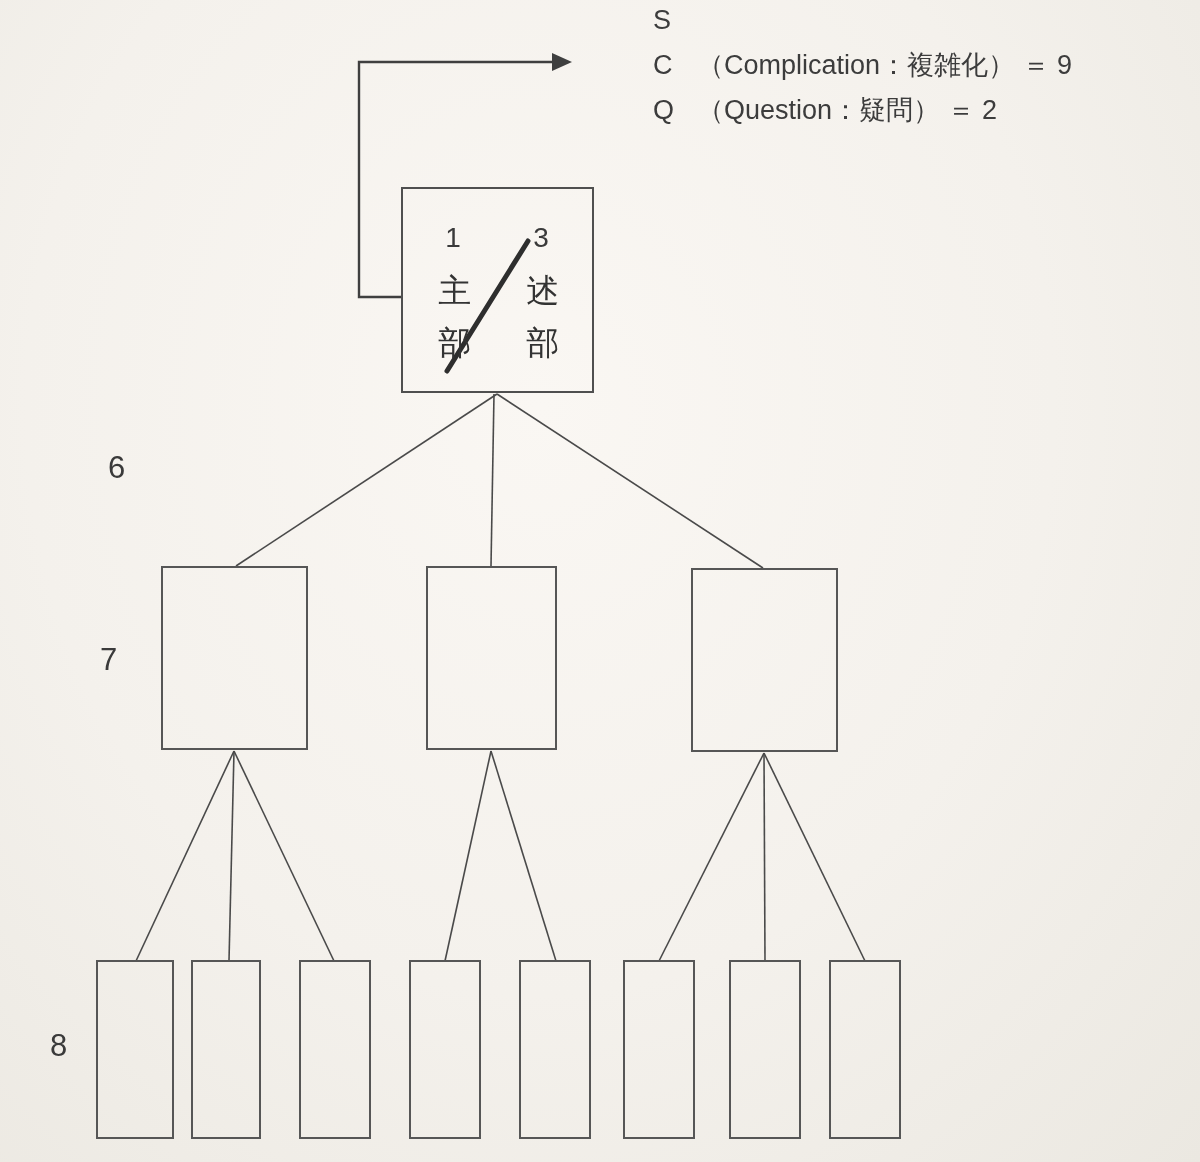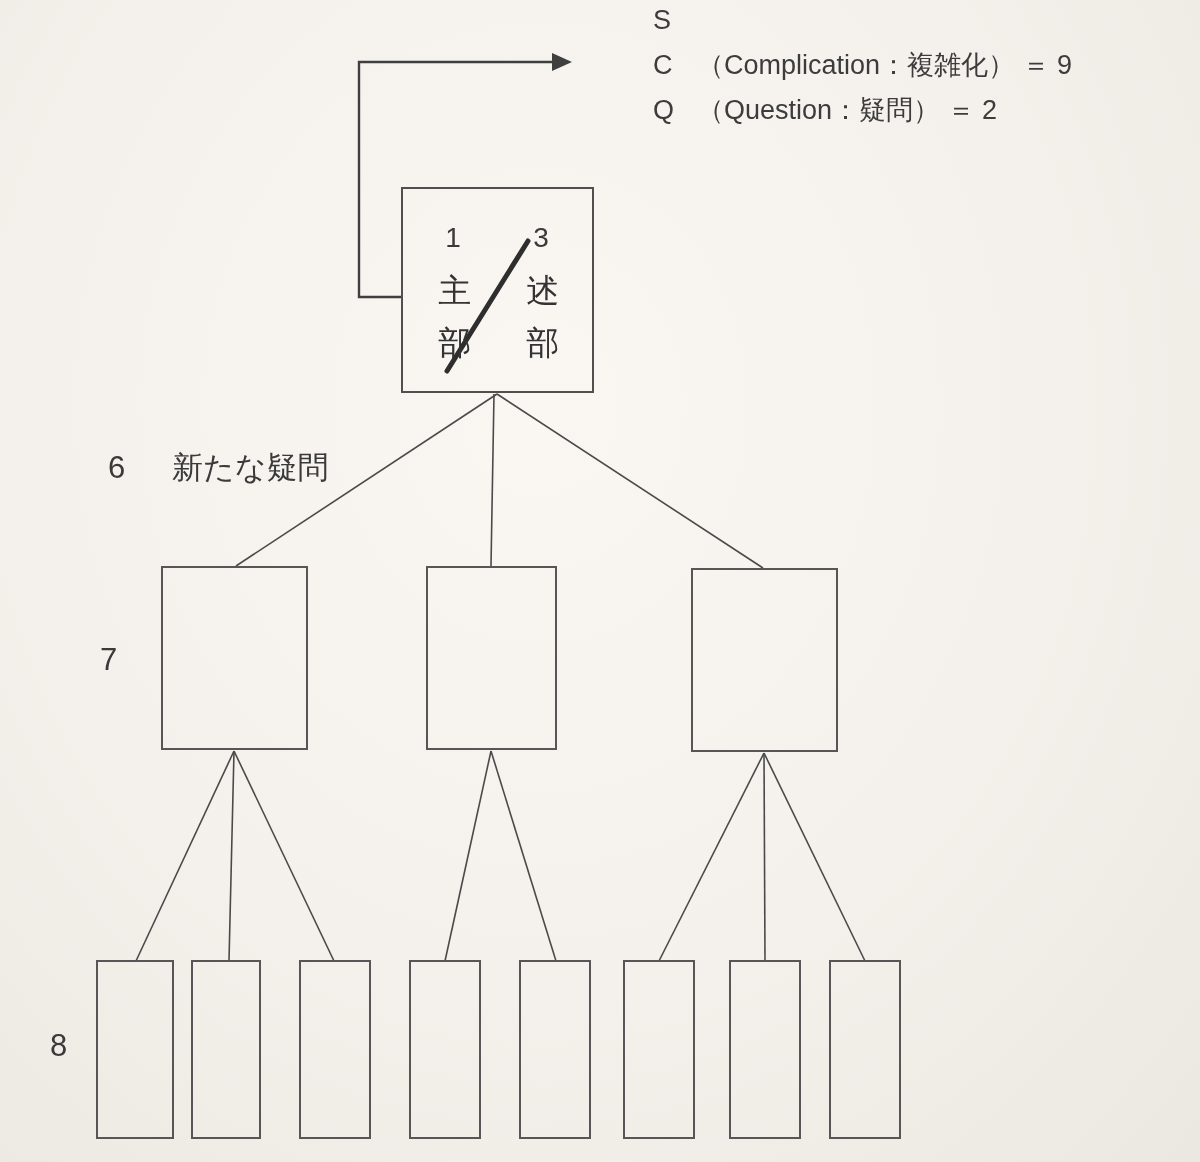--- a/index.html
+++ b/index.html
@@ -109,21 +109,20 @@
       <div class="tb-label">主部</div>
     </div>
     <div class="tb-col tb-col-right">
       <div class="tb-number">3</div>
       <div class="tb-label">述部</div>
     </div>
   </div>
 
   <div class="side-label label-6">
     <span class="num">6</span>
-    <span>新たな疑問</span>
   </div>
   <div class="side-label label-7">7</div>
   <div class="side-label label-8">8</div>
 
   <div class="tree-box l2a"></div>
   <div class="tree-box l2b"></div>
   <div class="tree-box l2c"></div>
 
   <div class="tree-box l3 b1"></div>
   <div class="tree-box l3 b2"></div>

